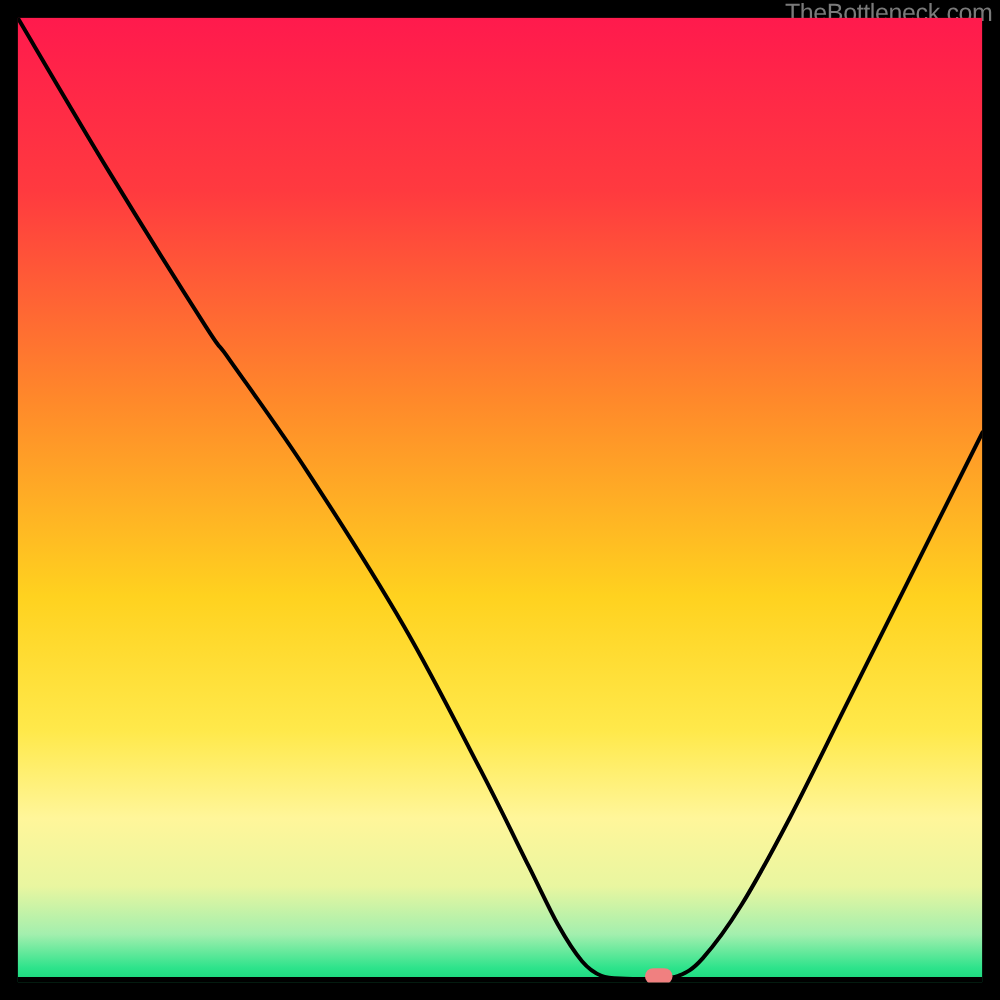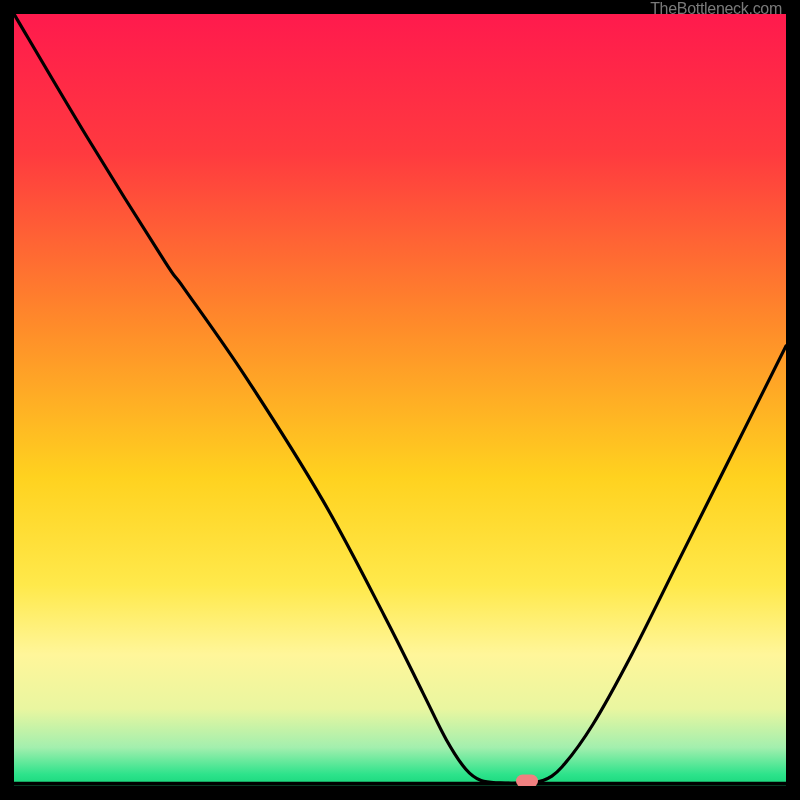--- a/index.html
+++ b/index.html
@@ -42,23 +42,23 @@
     position: absolute;
     width: 22px;
     height: 13px;
     background: #f08080;
     border-radius: 7px;
     transform: translate(-50%, -50%);
   }
   .attribution {
     position: absolute;
     top: 0;
-    right: 18px;
+    right: 6px;
     color: #7a7a7a;
-    font-size: 16px;
+    font-size: 20px;
     font-weight: 500;
     letter-spacing: -0.3px;
   }
 </style>
 </head>
 <body>
 
 <div class="chart-container">
   <div class="attribution">TheBottleneck.com</div>
 

